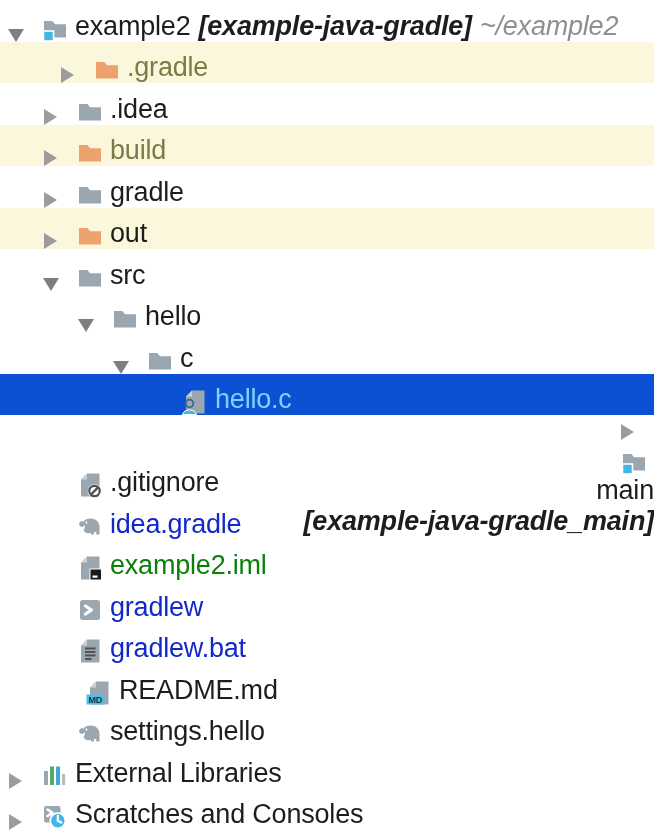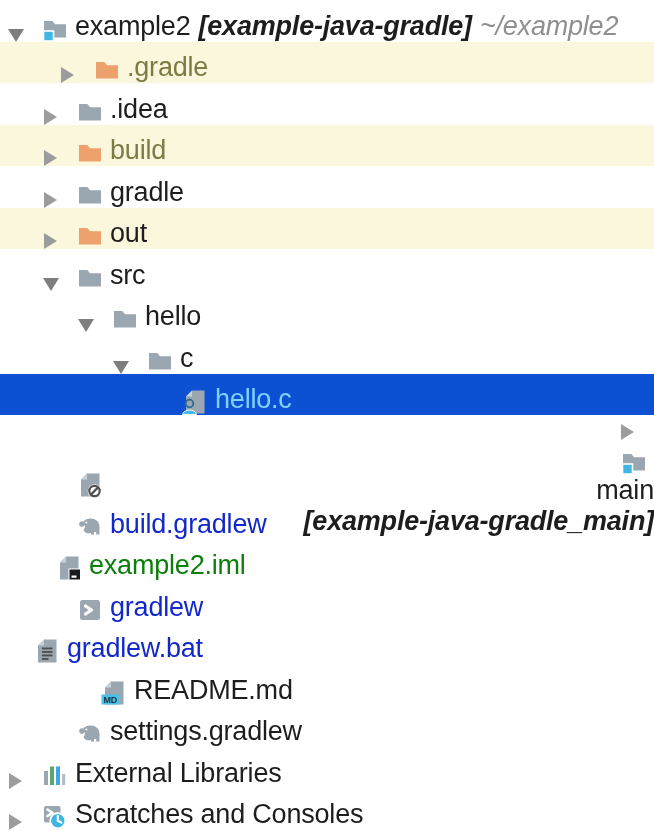--- a/index.html
+++ b/index.html
@@ -156,32 +156,33 @@
       <span class="arrow none"></span>
       <span class="icon-box">
         <svg width="26" height="26" viewBox="0 0 26 26">
       <path d="M10,1.5 H22.5 V24.5 H4 V7.5 Z" fill="#9AA7B1"></path>
                    <path d="M10,1.5 V7.5 H4 Z" fill="#C9D1D7"></path>
       <circle cx="17.5" cy="19" r="6.8" fill="#ffffff"></circle>
       <circle cx="17.5" cy="19" r="5.2" fill="none" stroke="#4F4F4F" stroke-width="2.2"></circle>
       <line x1="13.9" y1="22.6" x2="21.1" y2="15.4" stroke="#4F4F4F" stroke-width="2.2"></line>
         </svg>
       </span>
+      <span class="seg seg-default">.gitignore</span>
     </div>
     <div class="row bg-white" style="padding-left: 43px;">
       <span class="arrow none"></span>
       <span class="icon-box">
         <svg width="26" height="26" viewBox="0 0 26 26">
       <path d="M22.5,20.5 v-8 c0,-5 -4,-8 -9,-8 c-3.2,0 -5.6,1.2 -7.2,3.2 c-1.4,-0.8 -3.2,-0.2 -3.9,1.2 c-0.8,1.6 0,3.4 1.7,3.9 c1.1,0.3 2.3,-0.1 3,-1 l0.5,-0.7 c0.6,1.7 0.2,3.6 -1.1,4.9 c1.2,2.9 4.6,4.1 7.5,2.9 v1.6 h3 v-2.6 h2.2 v2.6 z" fill="#9AA7B1"></path>
       <circle cx="9.4" cy="8.4" r="1" fill="#ffffff"></circle>
         </svg>
       </span>
-      <span class="seg seg-blue">build.gradlew</span>
-    </div>
-    <div class="row bg-white" style="padding-left: 22px;">
+      <span class="seg seg-blue">idea.gradle</span>
+    </div>
+    <div class="row bg-white" style="padding-left: 43px;">
       <span class="arrow none"></span>
       <span class="icon-box">
         <svg width="26" height="26" viewBox="0 0 26 26">
       <path d="M10,1.5 H22.5 V24.5 H4 V7.5 Z" fill="#9AA7B1"></path>
                    <path d="M10,1.5 V7.5 H4 Z" fill="#C9D1D7"></path>
       <rect x="13" y="14" width="11.5" height="11" fill="#1A1A1A" stroke="#ffffff" stroke-width="1"></rect>
       <rect x="15.5" y="20.5" width="5" height="2.2" fill="#ffffff"></rect>
         </svg>
       </span>
       <span class="seg seg-green">example2.iml</span>
@@ -189,55 +190,55 @@
     <div class="row bg-white" style="padding-left: 43px;">
       <span class="arrow none"></span>
       <span class="icon-box">
         <svg width="26" height="26" viewBox="0 0 26 26">
       <rect x="3" y="3" width="20" height="20" rx="2.5" fill="#9AA7B1"></rect>
       <path d="M8.5,9 L14.5,13 L8.5,17" fill="none" stroke="#ffffff" stroke-width="3.2" stroke-linecap="round" stroke-linejoin="round"></path>
         </svg>
       </span>
       <span class="seg seg-blue">gradlew</span>
     </div>
-    <div class="row bg-white" style="">
+    <div class="row bg-white" style="padding-left: 43px;">
       <span class="arrow none"></span>
       <span class="icon-box">
         <svg width="26" height="26" viewBox="0 0 26 26">
       <path d="M10,1.5 H22.5 V24.5 H4 V7.5 Z" fill="#9AA7B1"></path>
                    <path d="M10,1.5 V7.5 H4 Z" fill="#C9D1D7"></path>
       <rect x="8" y="9.5" width="10.5" height="1.9" fill="#4F4F4F"></rect>
       <rect x="8" y="13" width="10.5" height="1.9" fill="#4F4F4F"></rect>
       <rect x="8" y="16.5" width="10.5" height="1.9" fill="#4F4F4F"></rect>
       <rect x="8" y="20" width="6.5" height="1.9" fill="#4F4F4F"></rect>
         </svg>
       </span>
       <span class="seg seg-blue">gradlew.bat</span>
     </div>
-    <div class="row bg-white" style="padding-left: 67px;">
+    <div class="row bg-white" style="padding-left: 52px;">
       <span class="arrow none"></span>
       <span class="icon-box">
         <svg width="26" height="26" viewBox="0 0 26 26">
       <path d="M10,1.5 H22.5 V24.5 H4 V7.5 Z" fill="#9AA7B1"></path>
                    <path d="M10,1.5 V7.5 H4 Z" fill="#C9D1D7"></path>
       <rect x="0.5" y="14.5" width="17.5" height="10" fill="#4BC0E8"></rect>
       <text x="9.2" y="22.6" text-anchor="middle" font-family="Liberation Sans,sans-serif" font-size="9" font-weight="700" fill="#16323C">MD</text>
         </svg>
       </span>
       <span class="seg seg-default">README.md</span>
     </div>
     <div class="row bg-white" style="padding-left: 43px;">
       <span class="arrow none"></span>
       <span class="icon-box">
         <svg width="26" height="26" viewBox="0 0 26 26">
       <path d="M22.5,20.5 v-8 c0,-5 -4,-8 -9,-8 c-3.2,0 -5.6,1.2 -7.2,3.2 c-1.4,-0.8 -3.2,-0.2 -3.9,1.2 c-0.8,1.6 0,3.4 1.7,3.9 c1.1,0.3 2.3,-0.1 3,-1 l0.5,-0.7 c0.6,1.7 0.2,3.6 -1.1,4.9 c1.2,2.9 4.6,4.1 7.5,2.9 v1.6 h3 v-2.6 h2.2 v2.6 z" fill="#9AA7B1"></path>
       <circle cx="9.4" cy="8.4" r="1" fill="#ffffff"></circle>
         </svg>
       </span>
-      <span class="seg seg-default">settings.gradlew</span>
+      <span class="seg seg-default">settings.hello</span>
     </div>
     <div class="row bg-white" style="padding-left: 8px;">
       <span class="arrow collapsed"></span>
       <span class="icon-box">
         <svg width="26" height="26" viewBox="0 0 26 26">
       <rect x="2" y="8" width="4" height="14" fill="#9AA7B1"></rect>
       <rect x="8" y="3.5" width="4" height="18.5" fill="#59A869"></rect>
       <rect x="14" y="3.5" width="4" height="18.5" fill="#40A8DC"></rect>
       <rect x="20" y="11" width="3.2" height="11" fill="#B4BEC5"></rect>
         </svg>

